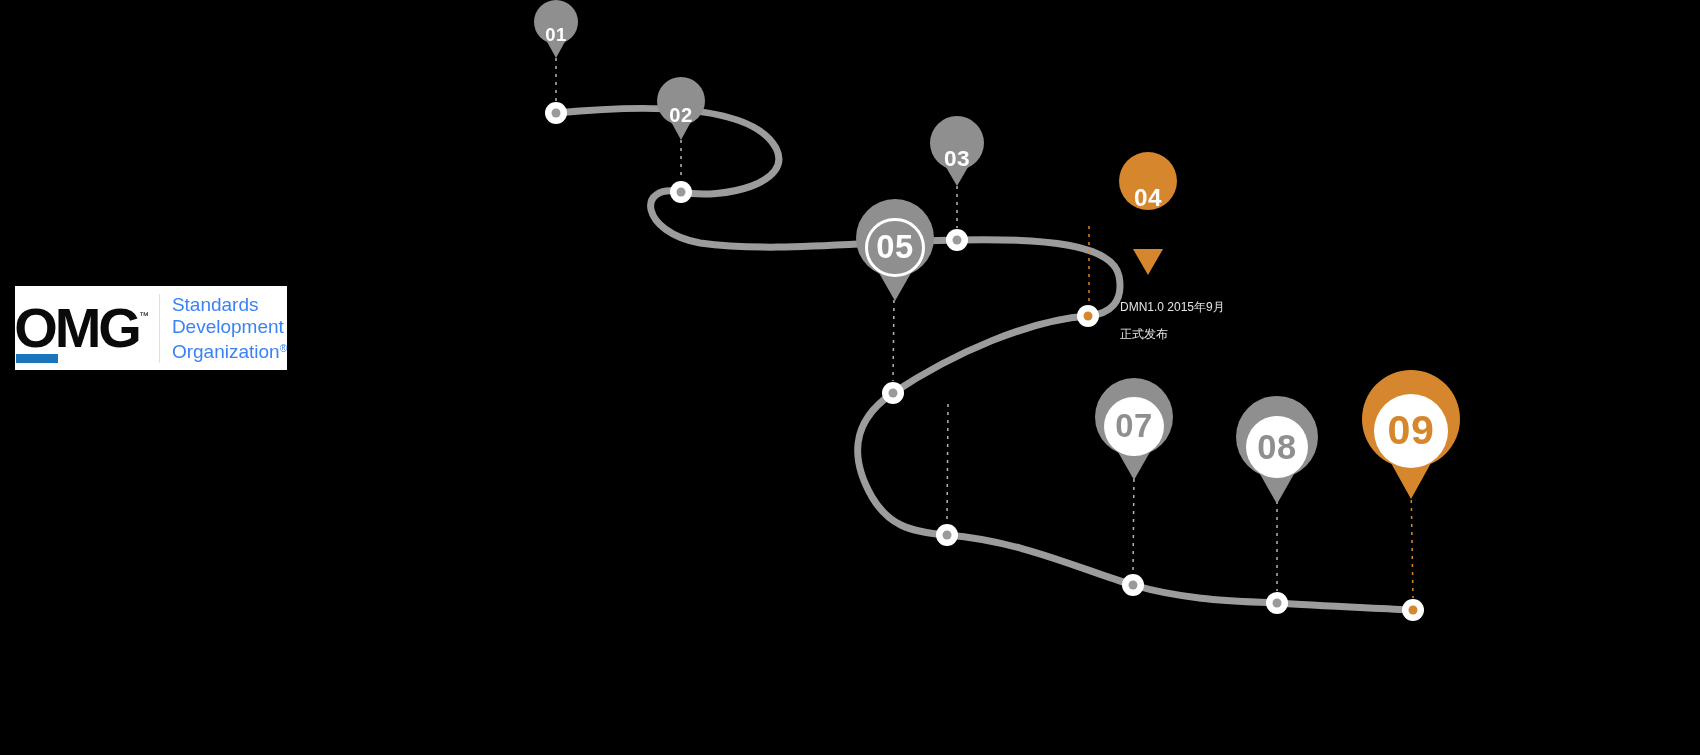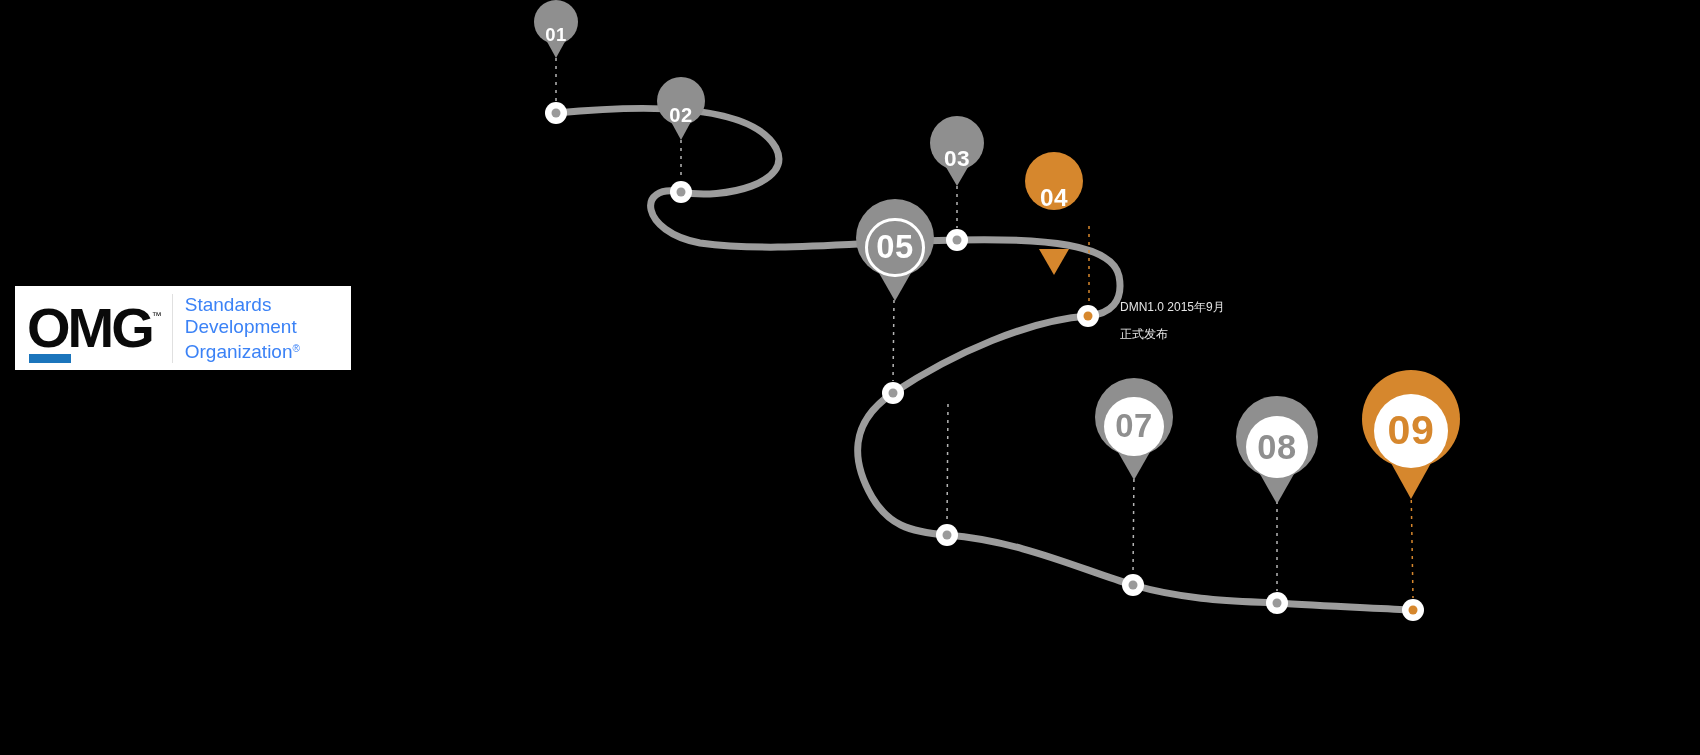--- a/index.html
+++ b/index.html
@@ -73,26 +73,27 @@
     font-size: 12px;
     line-height: 27px;
     z-index: 6;
     white-space: nowrap;
   }
 
   
   .logo-card {
     position: absolute;
     left: 15px; top: 286px;
-    width: 336px; height: 84px;
+    width: 272px; height: 84px;
     background: #ffffff;
     display: flex;
     align-items: center;
     z-index: 6;
     box-sizing: border-box;
+    justify-content: flex-end;
   }
   .logo-left {
     position: relative;
     padding: 0 10px 0 12px;
     height: 100%;
     display: flex;
     align-items: center;
   }
   .omg-text {
     font-size: 56px;
@@ -210,21 +211,21 @@
     <div class="pin-tail"></div>
   </div>
 
   <div class="pin gray" style="--d:54px; left:957px;  top:116px;">
     <div class="pin-head">
         <span class="num">03</span>
       </div>
     <div class="pin-tail"></div>
   </div>
 
-  <div class="pin orange" style="--d:58px; left:1054px; top:152px;gap:47px;">
+  <div class="pin orange" style="--d:58px; left:1148px; top:152px;gap:47px;">
     <div class="pin-head">
         <span class="num">04</span>
       </div>
     <div class="pin-tail"></div>
   </div>
 
   <div class="pin gray ring" style="--d:78px; left:895px; top:199px;">
     <div class="pin-head">
         <div class="inner">
           <span class="num">05</span>

